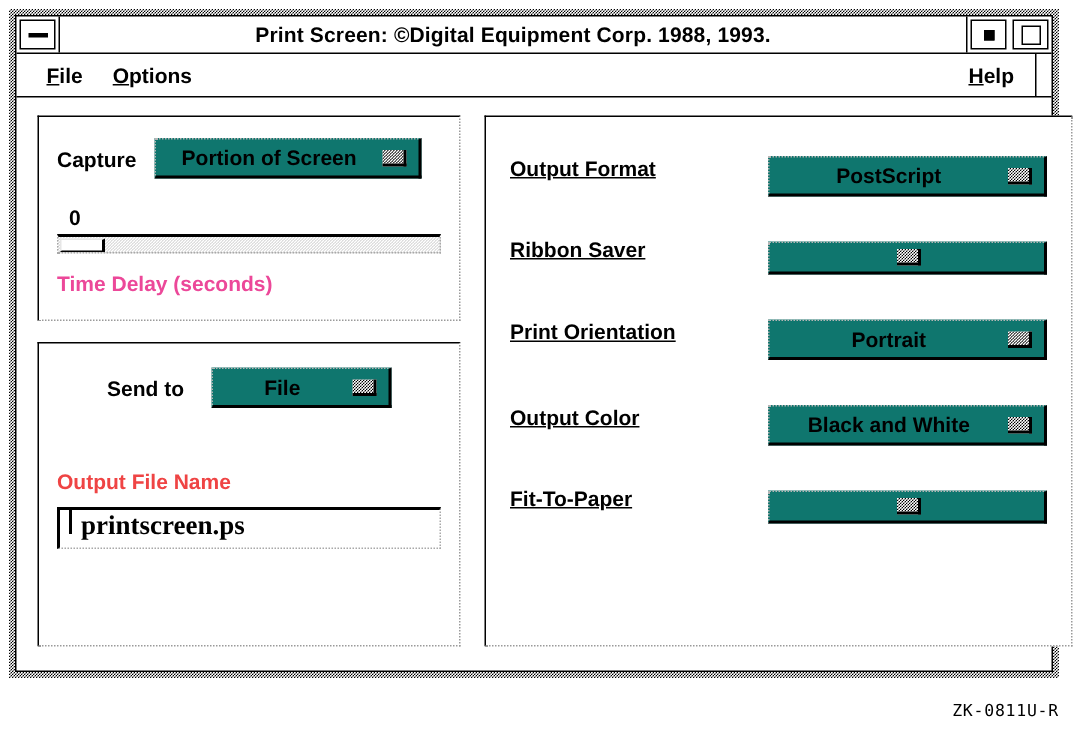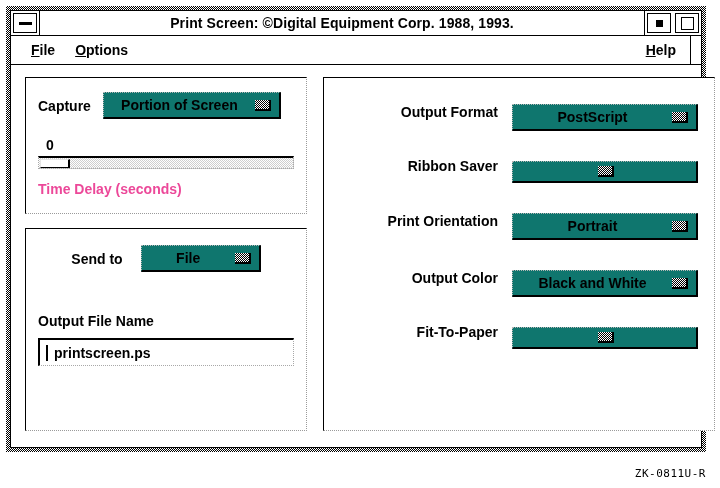--- a/index.html
+++ b/index.html
@@ -257,40 +257,40 @@
 
   
   #sendto-frame {
     padding: 16px 12px 18px 12px;
     flex: 1 1 auto;
   }
   #sendto-row { margin-bottom: 22px; justify-content: center; }
   #outfile-label {
     font-size: 14px;
     font-weight: bold;
-    color: #000000;
+    color: #ef4444;
     margin-bottom: 9px;
     margin-top: 41px;
   }
   #outfile-input {
     box-sizing: border-box;
     height: 28px;
     display: flex;
-    align-items: center;
     padding: 0 6px;
     background: #ffffff;
     border-top: 2px solid #000;
     border-left: 2px solid #000;
     border-right: 1px dotted #a8a8a8;
     border-bottom: 1px dotted #a8a8a8;
-    font-size: 14px;
+    font-size: 18px;
     font-weight: bold;
     color: #000;
     white-space: nowrap;
     overflow: hidden;
+    font-family: Liberation Serif, serif;
   }
   #caret {
     display: inline-block;
     width: 2px;
     height: 16px;
     background: #000;
     margin-right: 6px;
     flex: 0 0 auto;
   }
 
@@ -304,23 +304,23 @@
     justify-content: flex-start;
   }
   .opt-row {
     display: flex;
     align-items: center;
     margin-bottom: 18px;
   }
   .opt-row:last-child { margin-bottom: 0; }
   .opt-row .field-label {
     width: 158px;
-    text-align: right;
     padding-right: 14px;
     flex: 0 0 auto;
+    text-decoration: underline;
   }
   .opt-row .optbtn {
     width: 186px;
     flex: 0 0 auto;
     margin-top: 12px;
   }
 
   
   #figure-id {
     position: absolute;

